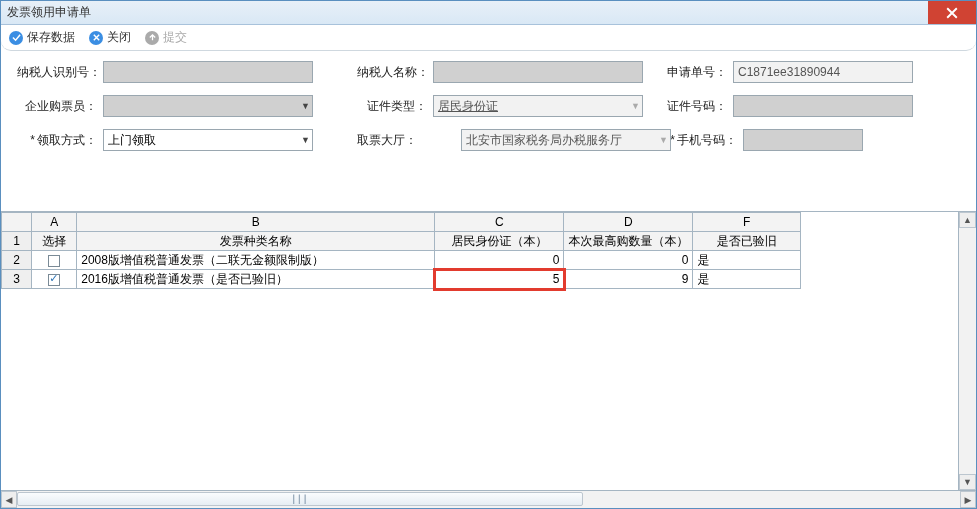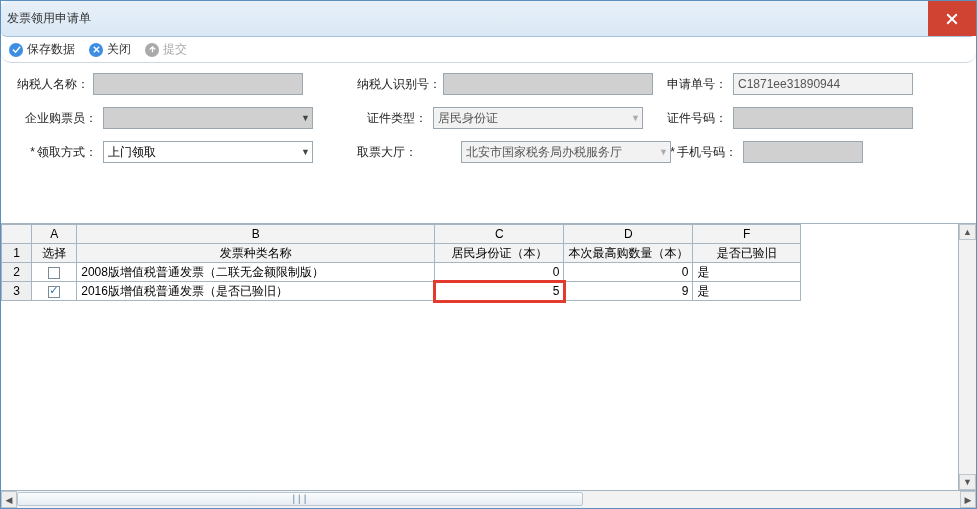--- a/index.html
+++ b/index.html
@@ -1,20 +1,20 @@
 <!DOCTYPE html>
 <html><head>
 <meta charset="utf-8">
 <style>
   * { box-sizing: border-box; margin: 0; padding: 0; font-family: "Microsoft YaHei", SimSun, Arial, sans-serif; }
   body { background: #fff; width: 977px; height: 509px; overflow: hidden; }
 
   .window { width: 100%; height: 100%; border: 1px solid #5a8fbf; display: flex; flex-direction: column; }
 
-  .title-bar { height: 36px; background: linear-gradient(#e8f0f8,#d9e8f5); border-bottom: 1px solid #a8c2db; display: flex; align-items: center; justify-content: space-between; font-size: 12px; color: #333; padding-left: 6px; border-radius: 6px; }
+  .title-bar { height: 24px; background: linear-gradient(#e8f0f8,#d9e8f5); border-bottom: 1px solid #a8c2db; display: flex; align-items: center; justify-content: space-between; font-size: 12px; color: #333; padding-left: 6px; }
   .title-bar .close { width: 48px; height: 100%; background: #d04333; display: flex; align-items: center; justify-content: center; color: #fff; cursor: pointer; }
   .title-bar .close svg { width: 12px; height: 12px; }
 
   .toolbar { height: 26px; display: flex; align-items: center; gap: 14px; padding: 0 8px; border-bottom: 1px solid #cfd8df; font-size: 12px; border-radius: 10px; }
   .tb-item { display: flex; align-items: center; gap: 4px; cursor: pointer; color: #333; }
   .tb-item.disabled { color: #aaa; cursor: default; }
   .tb-icon { width: 14px; height: 14px; border-radius: 50%; display: flex; align-items: center; justify-content: center; }
   .tb-icon.blue  { background: #3b8ee3; }
   .tb-icon.blue2 { background: #3b8ee3; }
   .tb-icon.gray  { background: #aaa; }
@@ -91,43 +91,43 @@
           <svg viewBox="0 0 10 10">
             <path d="M5 8 V2 M2 5 L5 2 L8 5" stroke="#fff" stroke-width="1.4" fill="none"></path>
           </svg>
         </span>
       <span>提交</span>
     </div>
   </div>
 
   <div class="form-area">
     <div class="field">
+      <span class="field-label">纳税人识别号：</span>
+      <input class="gray" style="width: 210px;">
+    </div>
+    <div class="field">
       <span class="field-label" style="width:70px">纳税人名称：</span>
-      <input class="gray" style="width: 210px;">
-    </div>
-    <div class="field">
-      <span class="field-label">纳税人识别号：</span>
       <input class="gray" style="width: 210px;">
     </div>
     <div class="field">
       <span class="field-label" style="width:60px">申请单号：</span>
       <input class="ro" style="width: 180px;" readonly="" value="C1871ee31890944">
     </div>
 
     <div class="field">
       <span class="field-label">企业购票员：</span>
       <span class="combo">
         <input class="gray" style="width: 210px;">
         <span class="arrow">▼</span>
       </span>
     </div>
     <div class="field">
       <span class="field-label" style="width:70px">证件类型：</span>
       <span class="combo disabled">
-        <input class="ro" style="width: 210px;" readonly="" value="居民身份证">
+        <input class="ro" style="width: 210px; text-decoration: underline;" readonly="" value="居民身份证">
         <span class="arrow">▼</span>
       </span>
     </div>
     <div class="field">
       <span class="field-label" style="width:60px">证件号码：</span>
       <input class="gray" style="width: 180px;">
     </div>
 
     <div class="field">
       <span class="field-label"><span class="star">*</span><span>领取方式：</span></span>

